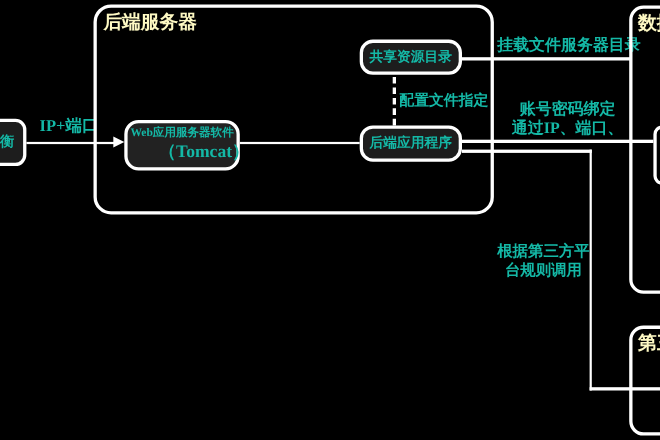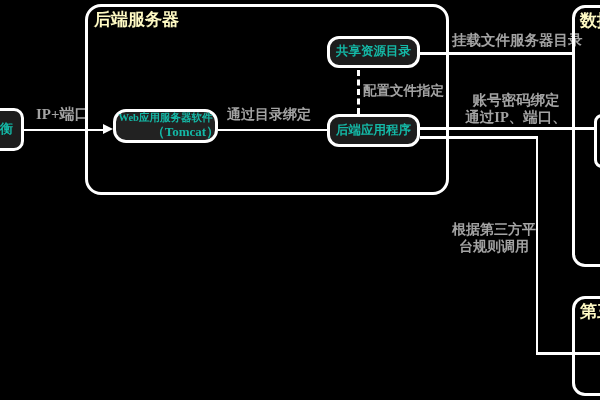--- a/index.html
+++ b/index.html
@@ -20,21 +20,21 @@
   .container-title{
     position:absolute;color:#fef9c3;font-weight:bold;white-space:nowrap;
   }
   .hline,.vline{position:absolute;background:#fff;}
   .hline{height:2.6px;}
   .vline{width:2.6px;}
   .vdash{
     position:absolute;width:0;border-left:3px dashed #fff;background:none;
   }
   .lbl{
-    position:absolute;color:#a3a3a3;font-weight:bold;white-space:nowrap;
+    position:absolute;color:#14b8a6;font-weight:bold;white-space:nowrap;
   }
   .lbl-center{text-align:center;}
   .arrow-head{
     position:absolute;width:0;height:0;
     border-top:5.5px solid transparent;border-bottom:5.5px solid transparent;
     border-left:10px solid #fff;
   }
 </style>
 </head>
 <body>
@@ -45,27 +45,26 @@
     <span>负载均衡</span>
   </div>
 
   <div class="hline" style="left:24px;top:128.5px;width:80px;"></div>
   <div class="arrow-head" style="left:103px;top:124.3px;"></div>
   <div class="lbl" style="left:36px;top:105px;font-size:15px;">IP+端口</div>
 
   <div class="container-box" style="left:85px;top:4px;width:364px;height:191px;"></div>
   <div class="container-title" style="left:94px;top:8px;font-size:17px;">后端服务器</div>
 
-  <div class="box" style="left:113px;top:109px;width:105px;height:34px;border-radius:13px;background:#222;font-size:10.5px;">
+  <div class="box" style="left:113px;top:109px;width:105px;height:46px;border-radius:13px;background:#222;font-size:10.5px;">
     <span>Web应用服务器软件</span>
-    <span style="font-size:13px;margin-left:40px;">（Tomcat）</span>
+    <span style="font-size:16px;margin-left:40px;">（Tomcat）</span>
   </div>
 
   <div class="hline" style="left:218px;top:128.5px;width:109px;"></div>
-  <div class="lbl" style="left:227px;top:106px;font-size:14px;">通过目录绑定</div>
 
   <div class="box" style="left:327px;top:36px;width:93px;height:32px;font-size:12.5px;">
     <span>共享资源目录</span>
   </div>
 
   <div class="box" style="left:327px;top:114px;width:93px;height:33px;font-size:12.5px;">
     <span>后端应用程序</span>
   </div>
 
   <div class="vdash" style="left:357px;top:70px;height:44px;"></div>

